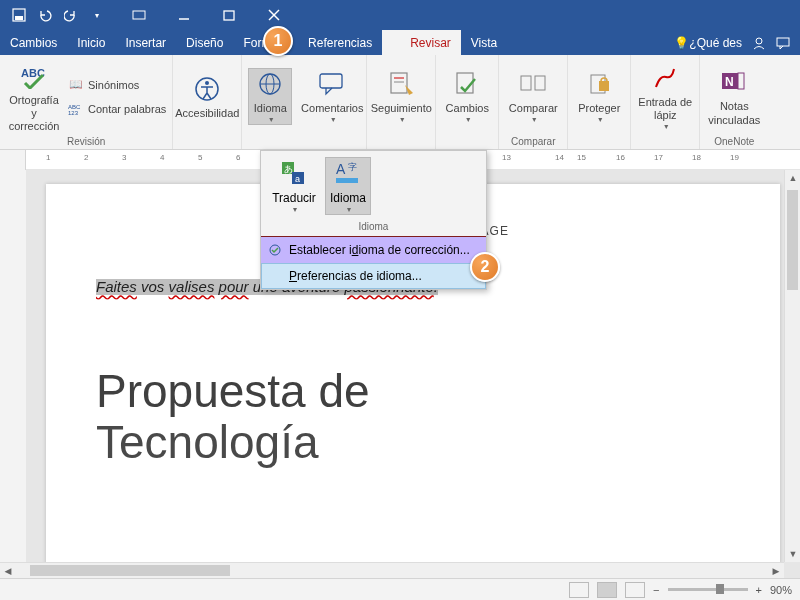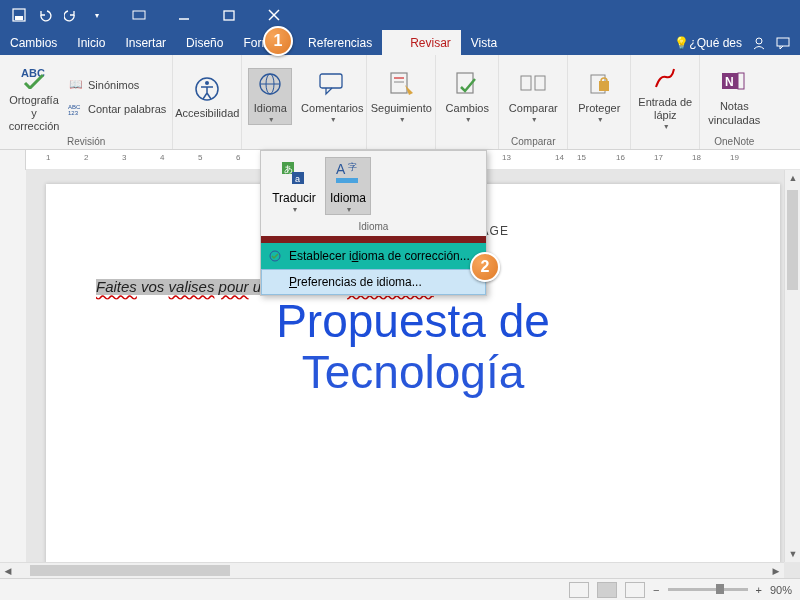--- a/index.html
+++ b/index.html
@@ -41,27 +41,27 @@
 .ruler .tick { position: absolute; top: 3px; }
 
 
 .docwrap { position: absolute; top: 170px; left: 0; right: 0; bottom: 22px; background: #e6e6e6; overflow: hidden; display: flex; }
 .docwrap .vgutter { width: 26px; background: #f3f3f3; }
 .page { background: #fff; margin: 14px 20px; flex: 1; box-shadow: 0 0 4px rgba(0,0,0,.2); padding: 40px 50px 0 50px; position: relative; }
 .company { text-align: center; font-size: 12px; letter-spacing: 1px; color: #444; margin-bottom: 40px; }
 .sel { background: #bfbfbf; display: inline; }
 .tagline { font-family: Georgia, "Times New Roman", serif; font-style: italic; font-size: 15px; color: #222; }
 .spellerr { text-decoration: underline wavy #c00; text-underline-offset: 2px; }
-.bigtitle { text-align: center; color: #1d4ed8; font-size: 46px; font-weight: 300; line-height: 1.1; }
+.bigtitle { text-align: left; color: #404040; font-size: 46px; font-weight: 300; margin-top: 70px; line-height: 1.1; }
 
 
 .popup { position: absolute; top: 150px; left: 260px; background: #f3f3f3; border: 1px solid #c6c6c6; box-shadow: 2px 2px 6px rgba(0,0,0,.25); z-index: 50; font-size: 12px; }
 .popup .row1 { display: flex; padding: 6px 8px; gap: 6px; }
 .popup .lbl { text-align: center; font-size: 10px; color: #666; padding-bottom: 4px; }
-.popup .menu { background: #14b8a6; border-top: 7px solid #7f1d1d; }
+.popup .menu { background: #c4b5fd; border-top: 1px solid #7f1d1d; }
 .popup .menuitem { padding: 6px 16px 6px 28px; cursor: pointer; position: relative; white-space: nowrap; }
 .popup .menuitem.hover { background: #cde6f7; border: 1px solid #92c0e0; padding: 5px 15px 5px 27px; }
 .popup .menuitem .mic { position: absolute; left: 6px; top: 5px; width: 16px; height: 16px; display: inline-flex; align-items: center; justify-content: center; }
 
 
 .callout { position: absolute; width: 30px; height: 30px; border-radius: 50%; background: radial-gradient(circle at 30% 30%, #f7a55a, #e07b28); color: #fff; font-weight: bold; display: flex; align-items: center; justify-content: center; font-size: 16px; box-shadow: 0 1px 3px rgba(0,0,0,.4); z-index: 60; border: 2px solid #fff; }
 
 
 .statusbar { position: absolute; bottom: 0; left: 0; right: 0; height: 22px; background: #f3f3f3; border-top: 1px solid #d4d4d4; display: flex; align-items: center; justify-content: flex-end; font-size: 11px; color: #555; gap: 8px; padding: 0 8px; }
 .statusbar .viewbtn { width: 20px; height: 16px; border: 1px solid #bbb; display: inline-block; }

